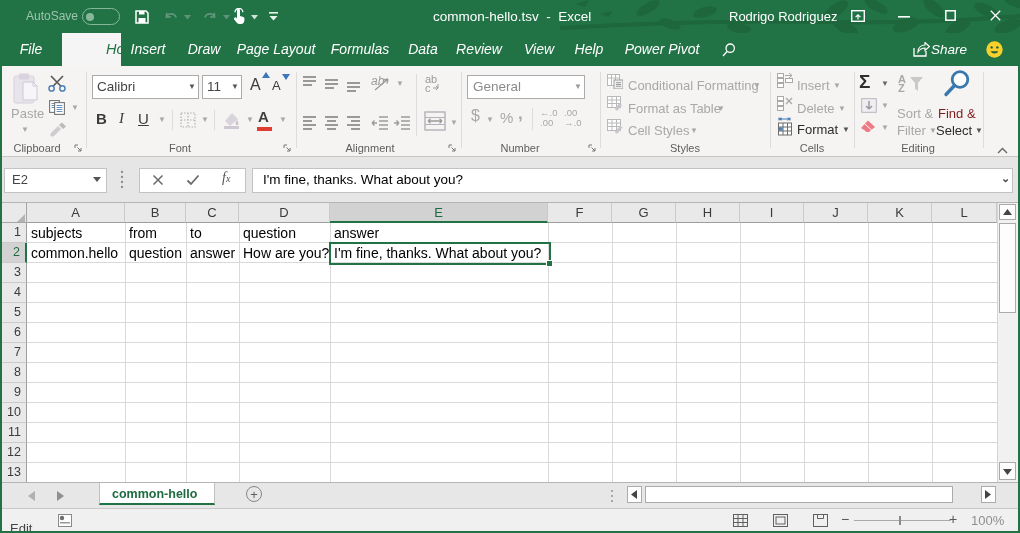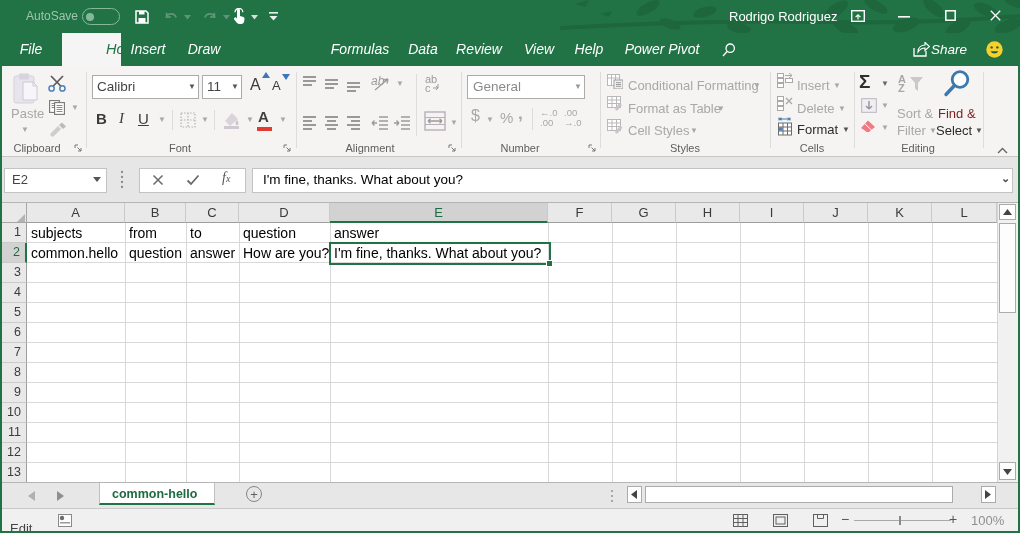--- a/index.html
+++ b/index.html
@@ -98,20 +98,21 @@
     <path d="M4 8 V2 a1.5 1.5 0 0 1 3 0 V8 l3.4 1.1 a1.7 1.7 0 0 1 1.1 1.7 L11.2 13.6 a2.8 2.8 0 0 1 -2.8 2.4 H6.6 a3.8 3.8 0 0 1 -2.8-1.3 L1 11.3 a1.4 1.4 0 0 1 2.1-1.7 l0.9 0.9 z" fill="#fff"></path>
     <path d="M2 4.2 a3.9 3.9 0 0 1 7.8 0" fill="none" stroke="#fff" stroke-width="1.3"></path>
   </svg>
   <svg class="abs" style="left:251px; top:15px;" width="7" height="5" viewBox="0 0 7 5">
         <path d="M0 0 L7 0 L3.5 4.5 Z" fill="#cfe3d8"></path>
       </svg>
   <svg class="abs" style="left:269px; top:12px;" width="9" height="9" viewBox="0 0 9 9">
     <rect x="0" y="0" width="9" height="1.6" fill="#e8f1ec"></rect>
     <path d="M0.5 4 L8.5 4 L4.5 8.5 Z" fill="#e8f1ec"></path>
   </svg>
+  <div class="tb-txt" style="left:433px; font-size:13.5px;">common-hello.tsv&nbsp;&nbsp;-&nbsp;&nbsp;Excel</div>
   <div class="tb-txt" style="left:729px; font-size:13px;">Rodrigo Rodriguez</div>
   <svg class="abs" style="left:851px; top:10px;" width="14" height="12" viewBox="0 0 14 12">
     <rect x="0.7" y="0.7" width="12.6" height="10.6" fill="none" stroke="#fff" stroke-width="1.4"></rect>
     <path d="M7 9.5 V5.5 M4.6 7.2 L7 4.8 L9.4 7.2" stroke="#fff" stroke-width="1.2" fill="none"></path>
   </svg>
   <svg class="abs" style="left:898px; top:16px;" width="12" height="2" viewBox="0 0 12 2">
         <rect width="12" height="1.6" fill="#fff"></rect>
       </svg>
   <svg class="abs" style="left:945px; top:10px;" width="11" height="11" viewBox="0 0 11 11">
         <rect x="0.8" y="0.8" width="9.4" height="9.4" fill="none" stroke="#fff" stroke-width="1.5"></rect>
@@ -119,20 +120,21 @@
   <svg class="abs" style="left:990px; top:10px;" width="11" height="11" viewBox="0 0 11 11">
         <path d="M0.8 0.8 L10.2 10.2 M10.2 0.8 L0.8 10.2" stroke="#fff" stroke-width="1.3"></path>
       </svg>
 </div>
 
 <div id="tabrow">
   <div class="rtab" style="left:31px;">File</div>
   <div id="hometab">Home</div>
   <div class="rtab" style="left:148px;">Insert</div>
   <div class="rtab" style="left:204px;">Draw</div>
+  <div class="rtab" style="left:276px;">Page Layout</div>
   <div class="rtab" style="left:360px;">Formulas</div>
   <div class="rtab" style="left:423px;">Data</div>
   <div class="rtab" style="left:479px;">Review</div>
   <div class="rtab" style="left:539px;">View</div>
   <div class="rtab" style="left:589px;">Help</div>
   <div class="rtab" style="left:662px;">Power Pivot</div>
   <svg class="abs" style="left:722px; top:10px;" width="14" height="14" viewBox="0 0 14 14">
     <circle cx="8.2" cy="5.2" r="4.2" fill="none" stroke="#fff" stroke-width="1.3"></circle>
     <path d="M5 8.5 L1 13" stroke="#fff" stroke-width="1.3"></path>
   </svg>

